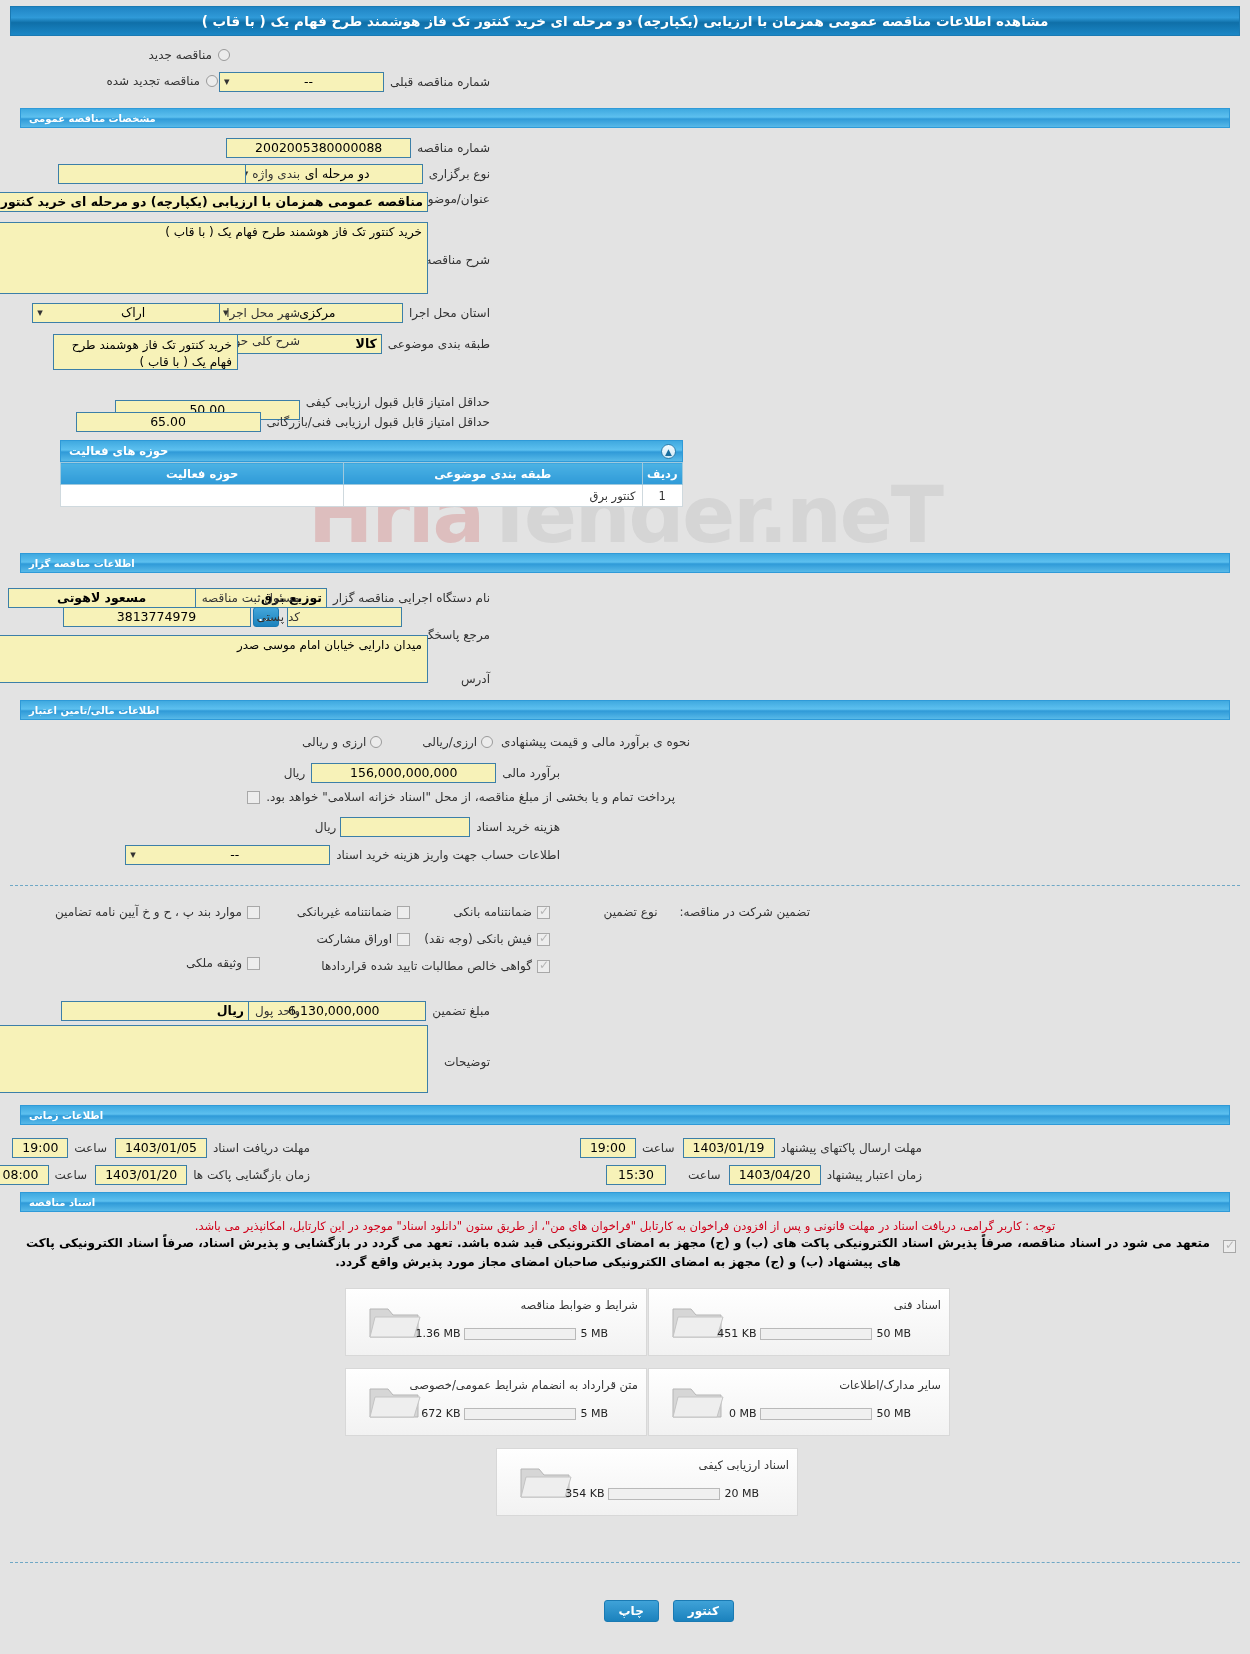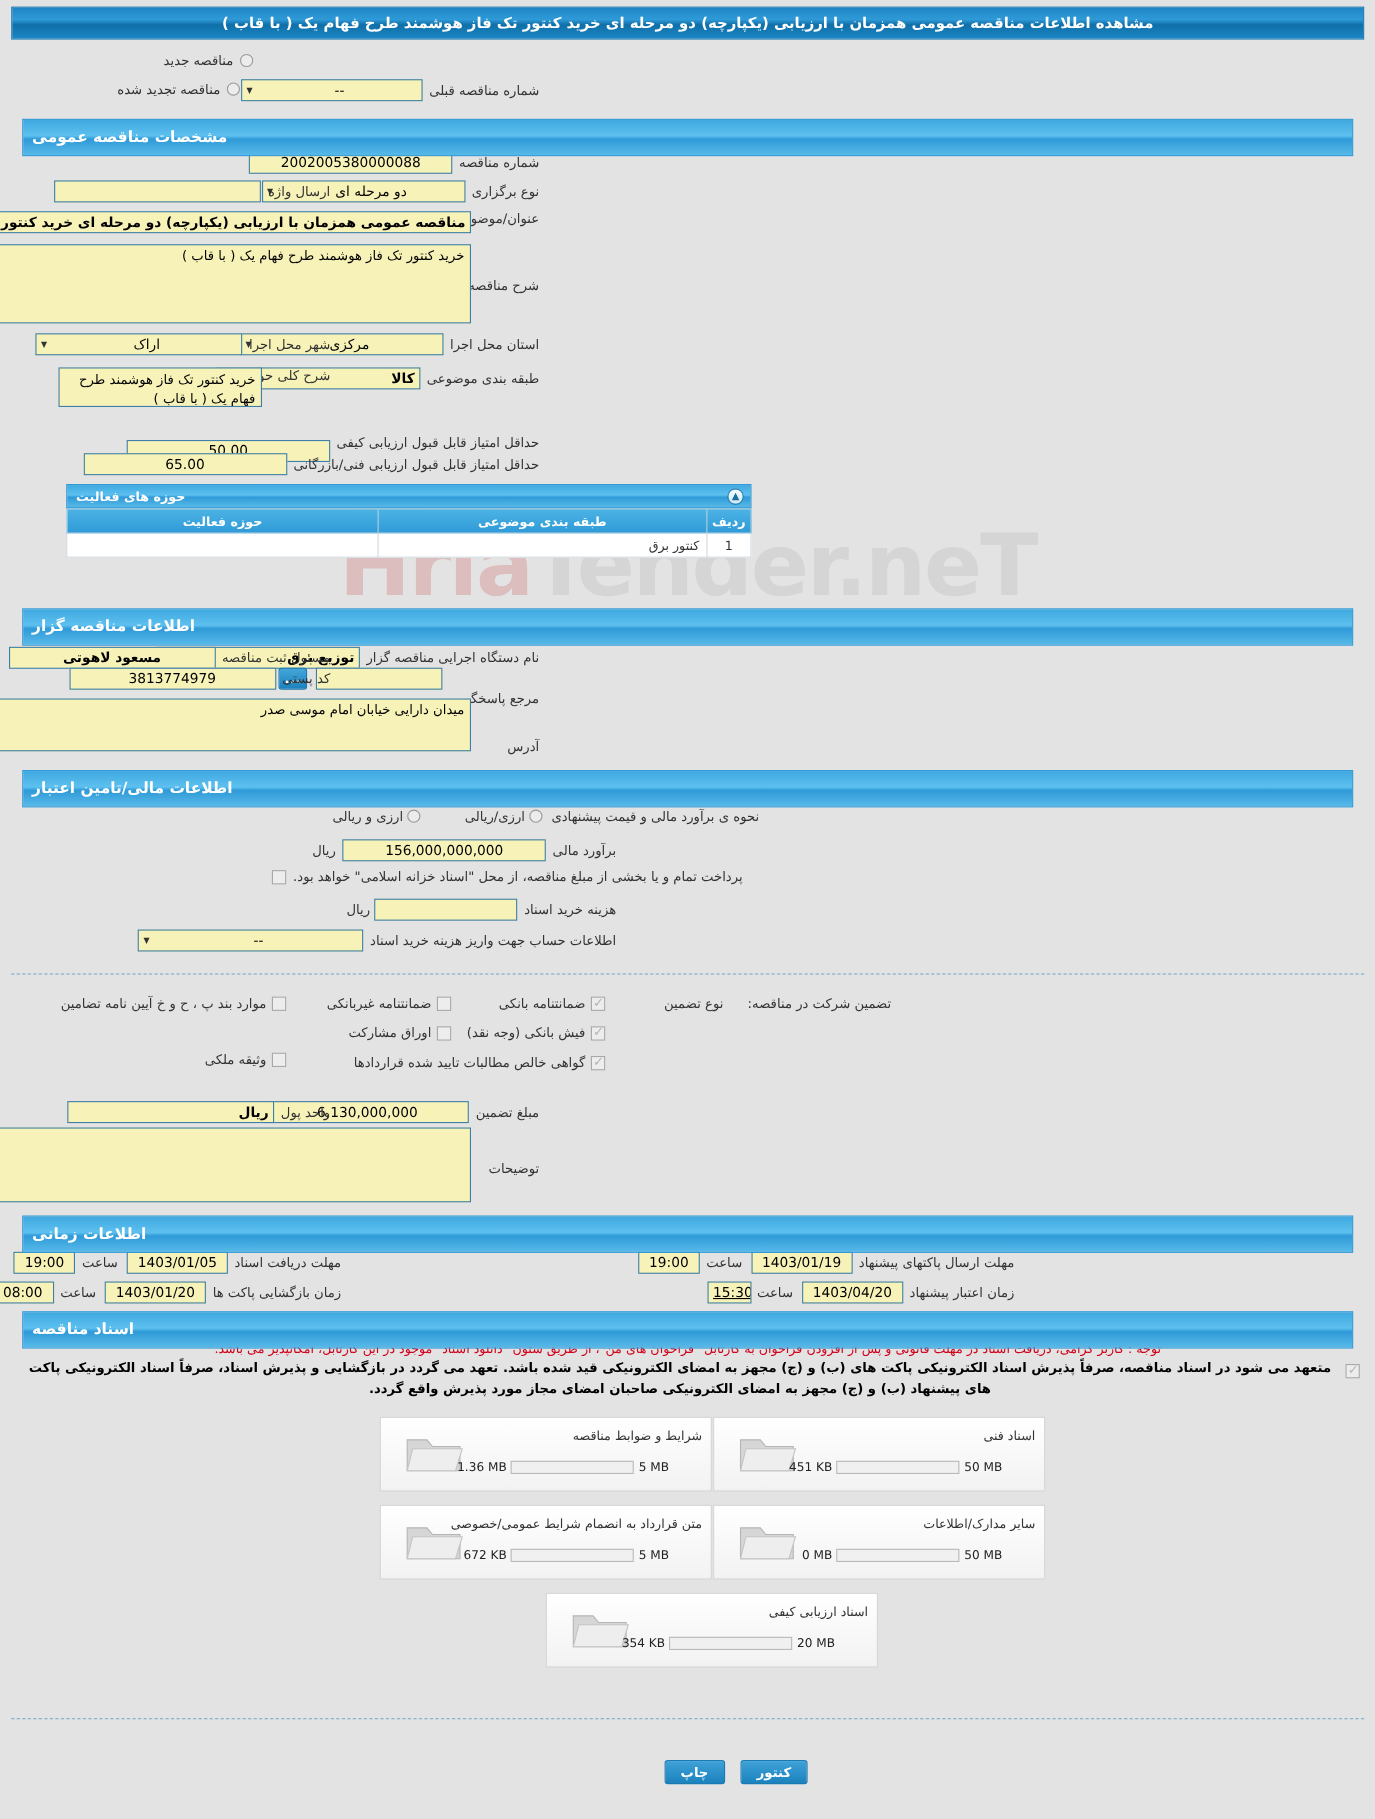--- a/index.html
+++ b/index.html
@@ -31,24 +31,24 @@
     background: linear-gradient(to bottom, #1f84c4 0%, #2f9ad8 38%, #0f6fa8 56%, #1b87c6 100%);
     border: 1px solid #1a7ab3;
     color: #fff; font-weight: bold; font-size: 13.5px;
     display: flex; align-items: center; justify-content: center;
     text-align: center;
     z-index: 2;
   }
 
   
   .sectionbar {
-    position: relative; margin: 0 10px; height: 34px;
+    position: relative; margin: 0 10px; height: 20px;
     background: linear-gradient(to bottom, #3fa9e0 0%, #5dc0ef 45%, #2f9ad8 55%, #57b9e8 100%);
     border: 1px solid #2f9ad8;
-    color: #fff; font-weight: bold; font-size: 14px;
+    color: #fff; font-weight: bold; font-size: 10px;
     display: flex; align-items: center;
     padding: 0 8px;
     z-index: 2;
   }
 
   
   .row { display: flex; align-items: center; }
   .lbl { font-size: 12px; color: #333; white-space: nowrap; }
   .fld {
     background: #f7f2b8; border: 1px solid #3c7fa8;
@@ -199,21 +199,21 @@
     <span class="lbl">شماره مناقصه</span>
     <span class="fld num" style="width:185px; margin-right:6px;">2002005380000088</span>
   </div>
 
   <div class="abs row" style="right:760px; top:164px;">
     <span class="lbl">نوع برگزاری</span>
     <span class="fld sel" style="width:185px; margin-right:6px;">دو مرحله ای</span>
   </div>
 
   <div class="abs row" style="right:950px; top:164px;">
-    <span class="lbl">ارسال واژه</span>
+    <span class="lbl">بندی واژه</span>
     <span class="fld" style="width:188px; margin-right:6px;"></span>
   </div>
 
   <div class="abs row" style="right:760px; top:192px;">
     <span class="lbl">عنوان/موضوع مناقصه</span>
   </div>
   <div class="abs fld bold" style="right:822px; top:192px; width:760px; text-align:right; direction:rtl;">مناقصه عمومی همزمان با ارزیابی (یکپارچه) دو مرحله ای خرید کنتور تک فاز هوشمند طرح  فهام یک</div>
 
   <div class="abs lbl" style="right:760px; top:253px;">شرح مناقصه</div>
   <div class="abs area" style="right:822px; top:222px; width:660px; height:72px;">خرید کنتور تک فاز هوشمند طرح  فهام یک ( با قاب )</div>
@@ -407,21 +407,21 @@
     <span class="lbl">مهلت ارسال پاکتهای پیشنهاد</span>
     <span class="fld num" style="width:92px; margin-right:6px;">1403/01/19</span>
     <span class="lbl" style="margin-right:8px;">ساعت</span>
     <span class="fld num" style="width:56px; margin-right:6px;">19:00</span>
   </div>
 
   <div class="abs row" style="right:328px; top:1165px;">
     <span class="lbl">زمان اعتبار پیشنهاد</span>
     <span class="fld num" style="width:92px; margin-right:6px;">1403/04/20</span>
     <span class="lbl" style="margin-right:8px;">ساعت</span>
-    <span class="fld num" style="width:40px; margin-right:5px;text-decoration:underline;">15:30</span>
+    <span class="fld num" style="width:60px; margin-right:22px;">15:30</span>
   </div>
 
   <div class="sectionbar" style="position:absolute; left:10px; right:10px; top:1192px;">
     <span style="margin-right:auto;">اسناد مناقصه</span>
   </div>
 
   <div class="abs notice" style="right:20px; left:20px; top:1218px;">توجه : کاربر گرامی، دریافت اسناد در مهلت قانونی و پس از افزودن فراخوان به کارتابل "فراخوان های من"، از طریق ستون "دانلود اسناد" موجود در این کارتابل، امکانپذیر می باشد.</div>
 
   <span class="abs chk on" style="right:14px; top:1240px;"></span>
   <div class="abs pledge" style="right:36px; left:22px; top:1234px;">متعهد می شود در اسناد مناقصه، صرفاً پذیرش اسناد الکترونیکی پاکت های (ب) و (ج) مجهز به امضای الکترونیکی قید شده باشد. تعهد می گردد در بازگشایی و پذیرش اسناد، صرفاً اسناد الکترونیکی پاکت های پیشنهاد (ب) و (ج) مجهز به امضای الکترونیکی صاحبان امضای مجاز مورد پذیرش واقع گردد.</div>

